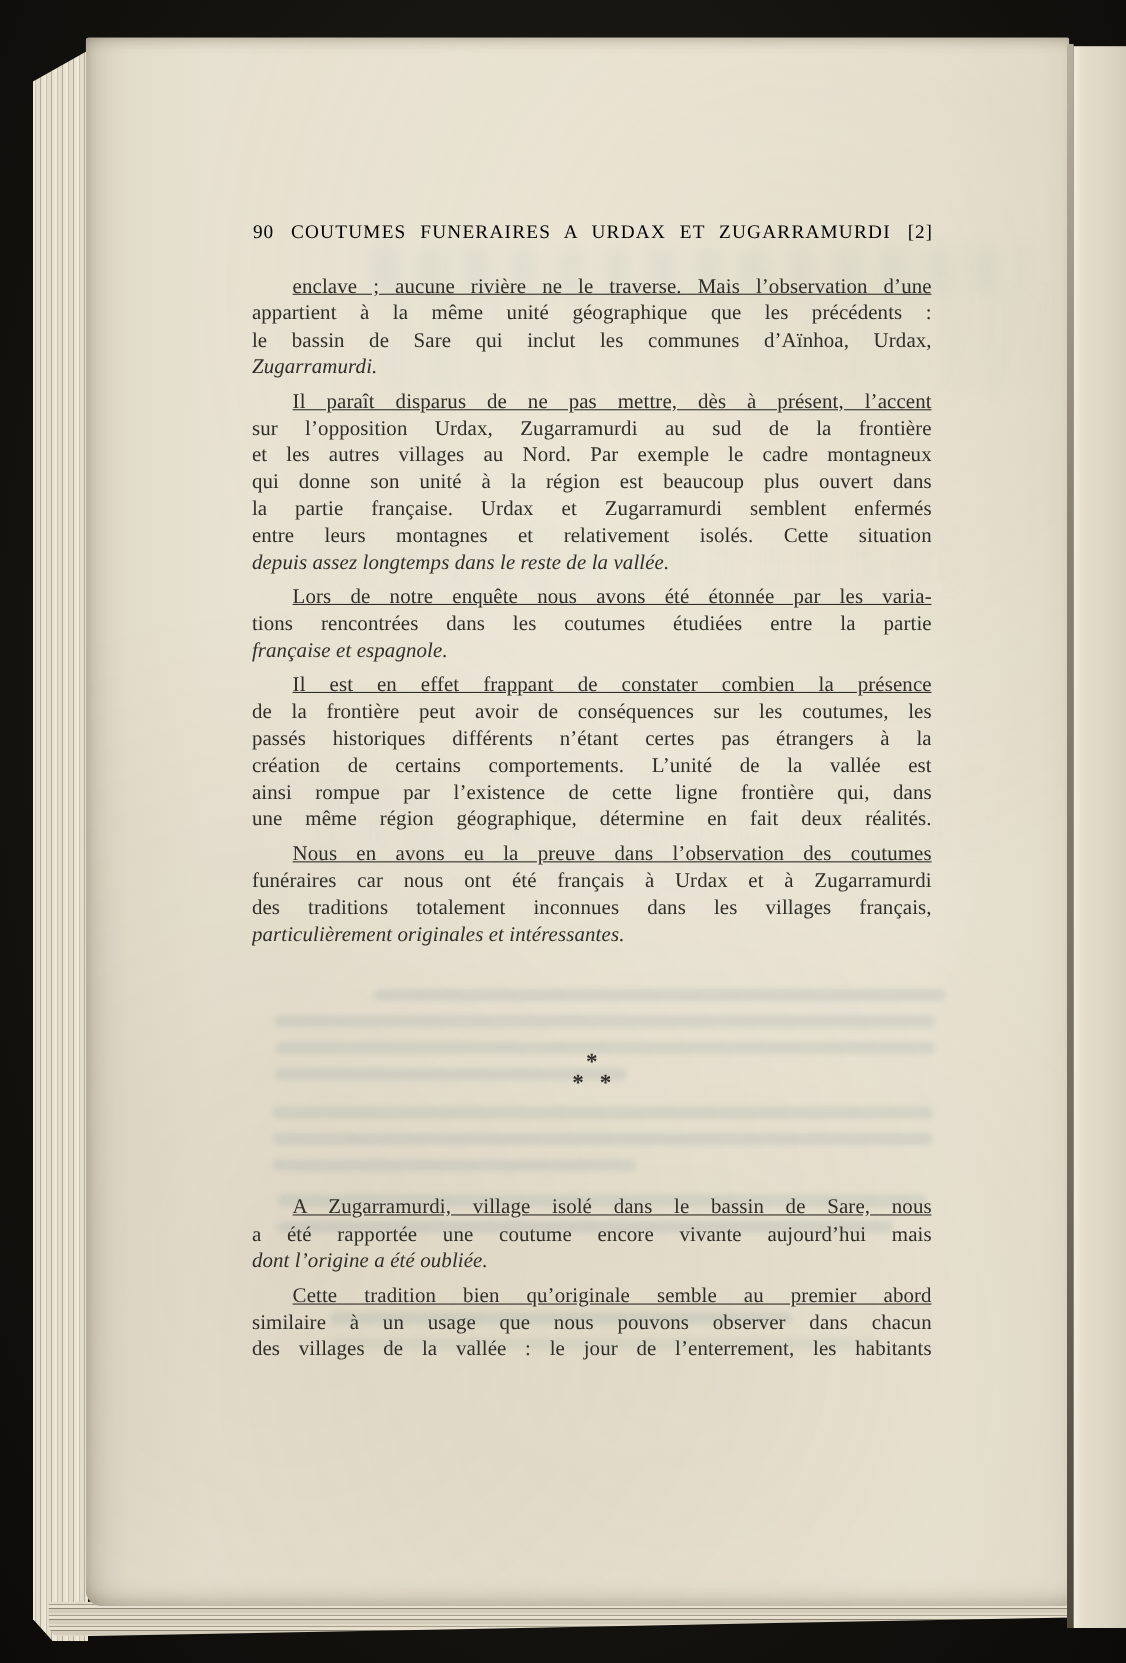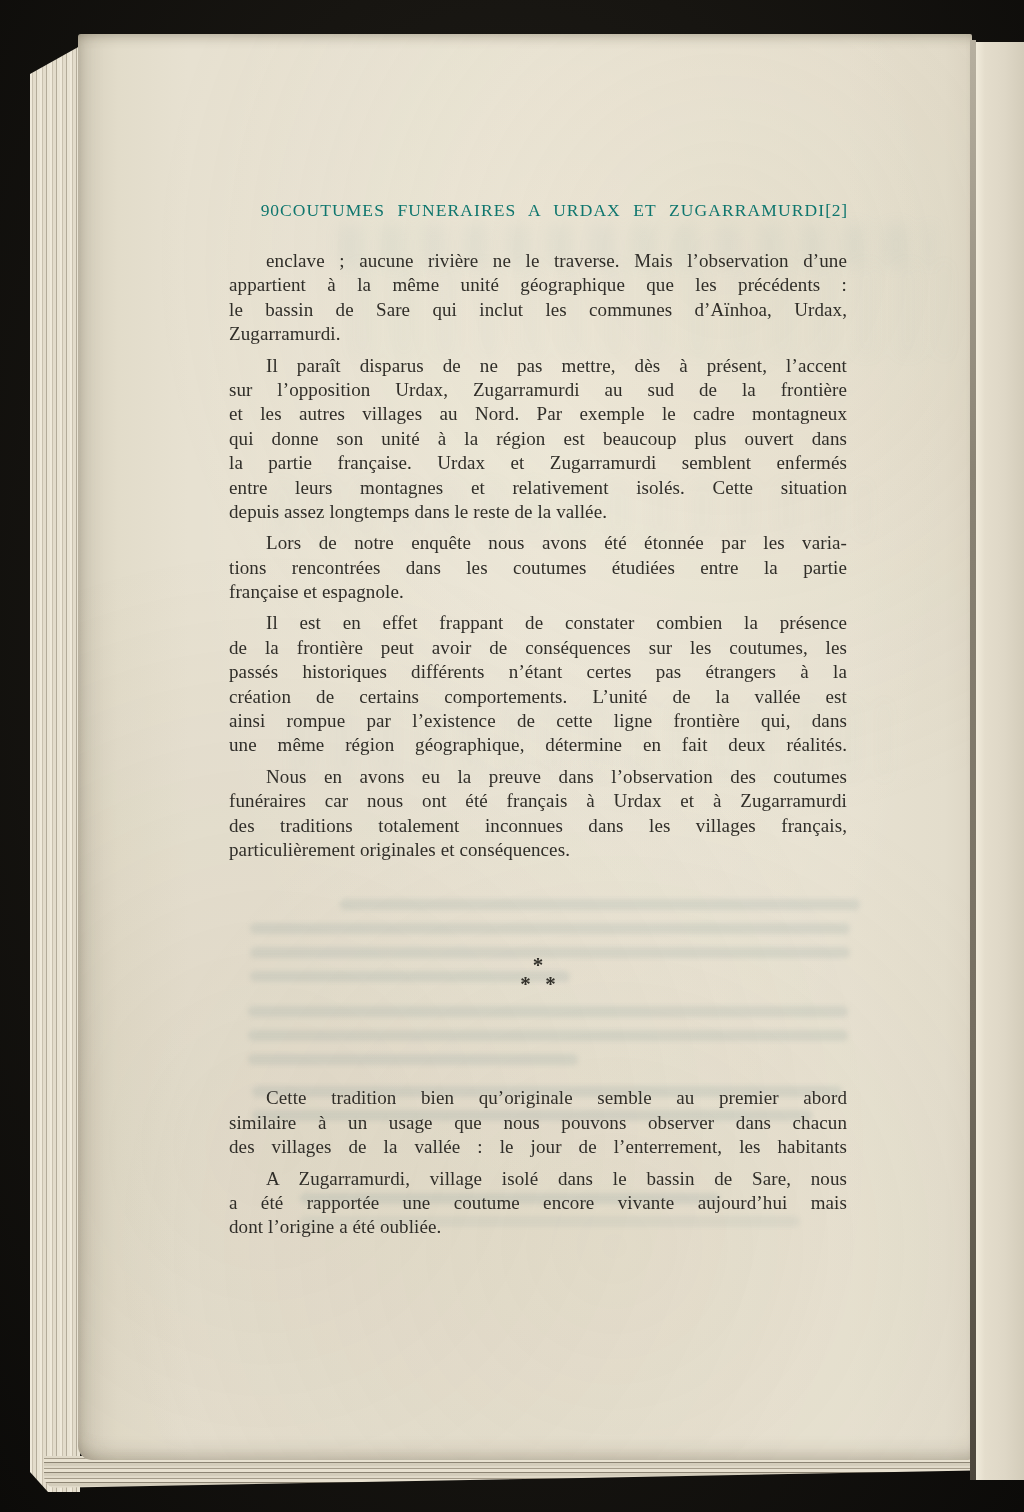--- a/index.html
+++ b/index.html
@@ -53,35 +53,35 @@
     position:absolute;left:976px;top:42px;width:48px;height:1438px;
     background:linear-gradient(to right, #f1ebdb 0px, #e4ddcc 9px, #ded7c6 60%, #d3ccba 100%);
   }
   
   .ghost{position:absolute;pointer-events:none;}
   .ghost-line{height:11px;border-radius:6px;background:rgba(122,150,148,0.16);filter:blur(2.5px);}
   .ghost-band{background:repeating-linear-gradient(90deg, rgba(125,158,155,0.5) 0 24px, rgba(125,158,155,0) 24px 42px);filter:blur(8px);}
   
   .header-row{
     position:absolute;left:230px;top:200px;width:618px;height:24px;
-    display:flex;justify-content:flex-end;align-items:baseline;
-    color:#0f766e;font-size:17.5px;letter-spacing:0.8px;
+    display:flex;justify-content:space-between;align-items:baseline;
+    color:#000000;font-size:17.5px;letter-spacing:0.8px;
   }
   .header-title{word-spacing:7px;letter-spacing:1.1px;}
   .text-col{
     position:absolute;left:229px;top:249px;width:618px;color:#302e29;
     font-size:19px;letter-spacing:0.1px;
   }
   .para{margin:0 0 7px 0;}
   .tline{
     height:24.4px;line-height:24.4px;overflow:hidden;
     text-align:justify;text-align-last:justify;
   }
-  .tline.first{padding-left:37px;}
-  .tline.end{text-align-last:left;}
+  .tline.first{padding-left:37px;text-decoration:underline;}
+  .tline.end{text-align-last:left;font-style:italic;}
   .separator{
     margin:94px 0 92px 0;text-align:center;color:#33312b;
     font-size:21px;font-weight:bold;
   }
   .separator .star-top{display:block;line-height:19px;}
   .separator .star-bottom{display:block;line-height:19px;word-spacing:9px;}
 </style>
 </head>
 <body>
 
@@ -140,32 +140,32 @@
         <div class="tline">de la frontière peut avoir de conséquences sur les coutumes, les</div>
         <div class="tline">passés historiques différents n’étant certes pas étrangers à la</div>
         <div class="tline">création de certains comportements. L’unité de la vallée est</div>
         <div class="tline">ainsi rompue par l’existence de cette ligne frontière qui, dans</div>
         <div class="tline">une même région géographique, détermine en fait deux réalités.</div>
       </div>
       <div class="para">
         <div class="tline first">Nous en avons eu la preuve dans l’observation des coutumes</div>
         <div class="tline">funéraires car nous ont été français à Urdax et à Zugarramurdi</div>
         <div class="tline">des traditions totalement inconnues dans les villages français,</div>
-        <div class="tline end">particulièrement originales et conséquences.</div>
+        <div class="tline end">particulièrement originales et intéressantes.</div>
       </div>
     </div>
   <div class="separator">
     <span class="star-top">*</span>
     <span class="star-bottom">* *</span>
   </div>
   <div>
       <div class="para">
+        <div class="tline first">A Zugarramurdi, village isolé dans le bassin de Sare, nous</div>
+        <div class="tline">a été rapportée une coutume encore vivante aujourd’hui mais</div>
+        <div class="tline end">dont l’origine a été oubliée.</div>
+      </div>
+      <div class="para">
         <div class="tline first">Cette tradition bien qu’originale semble au premier abord</div>
         <div class="tline">similaire à un usage que nous pouvons observer dans chacun</div>
         <div class="tline">des villages de la vallée : le jour de l’enterrement, les habitants</div>
-      </div>
-      <div class="para">
-        <div class="tline first">A Zugarramurdi, village isolé dans le bassin de Sare, nous</div>
-        <div class="tline">a été rapportée une coutume encore vivante aujourd’hui mais</div>
-        <div class="tline end">dont l’origine a été oubliée.</div>
       </div>
     </div>
 </div>
 
 </body></html>

